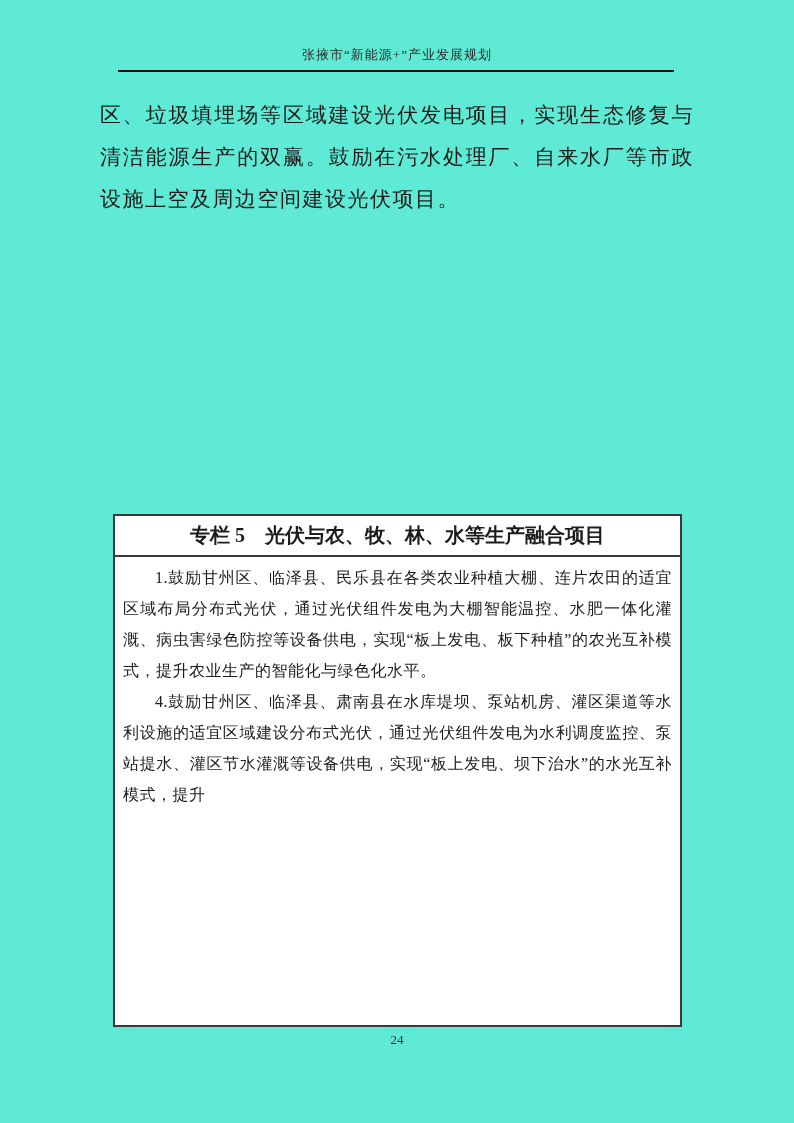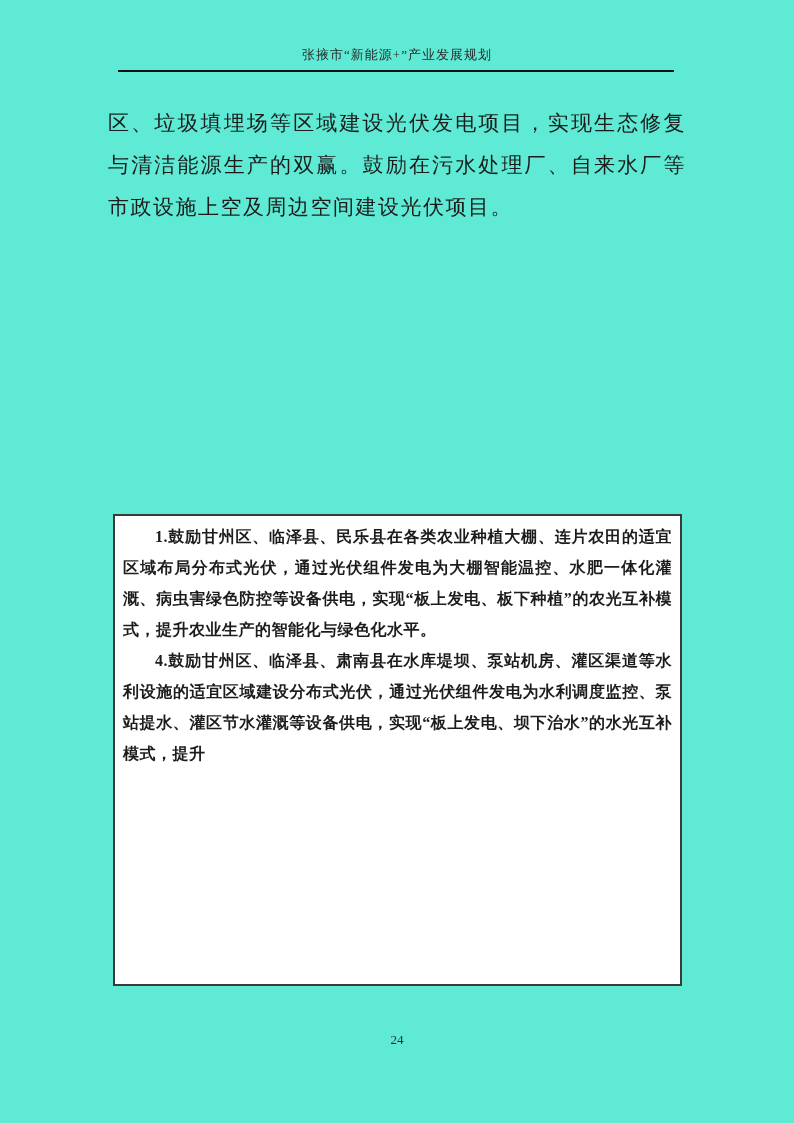--- a/index.html
+++ b/index.html
@@ -36,21 +36,21 @@
     top: 94px;
     left: 100px;
     width: 594px;
     font-size: 21px;
     line-height: 42px;
     letter-spacing: 1.5px;
     text-align: justify;
     text-justify: inter-ideograph;
     color: #1c1c1c;
   }
-  .body-text p { margin: 8px; }
+  .body-text p { margin: 0; }
   .body-text p.indent { text-indent: 2em; }
   .para-lead { font-weight: bold; }
   .column-box {
     position: absolute;
     top: 514px;
     left: 113px;
     width: 569px;
     box-sizing: border-box;
     border: 2px solid #3a3a3a;
     background: #ffffff;
@@ -71,21 +71,20 @@
     box-sizing: border-box;
     padding: 5px 8px 2px 8px;
     font-size: 16px;
     line-height: 31px;
     letter-spacing: 0.5px;
     text-align: justify;
     text-justify: inter-ideograph;
     color: #1c1c1c;
     height: 468px;
     overflow: hidden;
-    font-weight: bold;
   }
   .column-box-body p { margin: 0; text-indent: 2em; }
   .page-number {
     position: absolute;
     top: 1032px;
     left: 0;
     width: 100%;
     text-align: center;
     font-size: 13px;
     color: #2b2b2b;
@@ -98,20 +97,21 @@
 
   <div class="header-title">张掖市“新能源+”产业发展规划</div>
 
   <div class="header-rule"></div>
 
   <div class="body-text">
     <p><span class="para-lead"></span><span>区、垃圾填埋场等区域建设光伏发电项目，实现生态修复与清洁能源生产的双赢。鼓励在污水处理厂、自来水厂等市政设施上空及周边空间建设光伏项目。</span></p>
   </div>
 
   <div class="column-box">
+    <div class="column-box-title">专栏 5　光伏与农、牧、林、水等生产融合项目</div>
     <div class="column-box-body">
       <p>1.鼓励甘州区、临泽县、民乐县在各类农业种植大棚、连片农田的适宜区域布局分布式光伏，通过光伏组件发电为大棚智能温控、水肥一体化灌溉、病虫害绿色防控等设备供电，实现“板上发电、板下种植”的农光互补模式，提升农业生产的智能化与绿色化水平。</p>
       <p>4.鼓励甘州区、临泽县、肃南县在水库堤坝、泵站机房、灌区渠道等水利设施的适宜区域建设分布式光伏，通过光伏组件发电为水利调度监控、泵站提水、灌区节水灌溉等设备供电，实现“板上发电、坝下治水”的水光互补模式，提升</p>
     </div>
   </div>
 
   <div class="page-number">24</div>
 
 </div>
 

